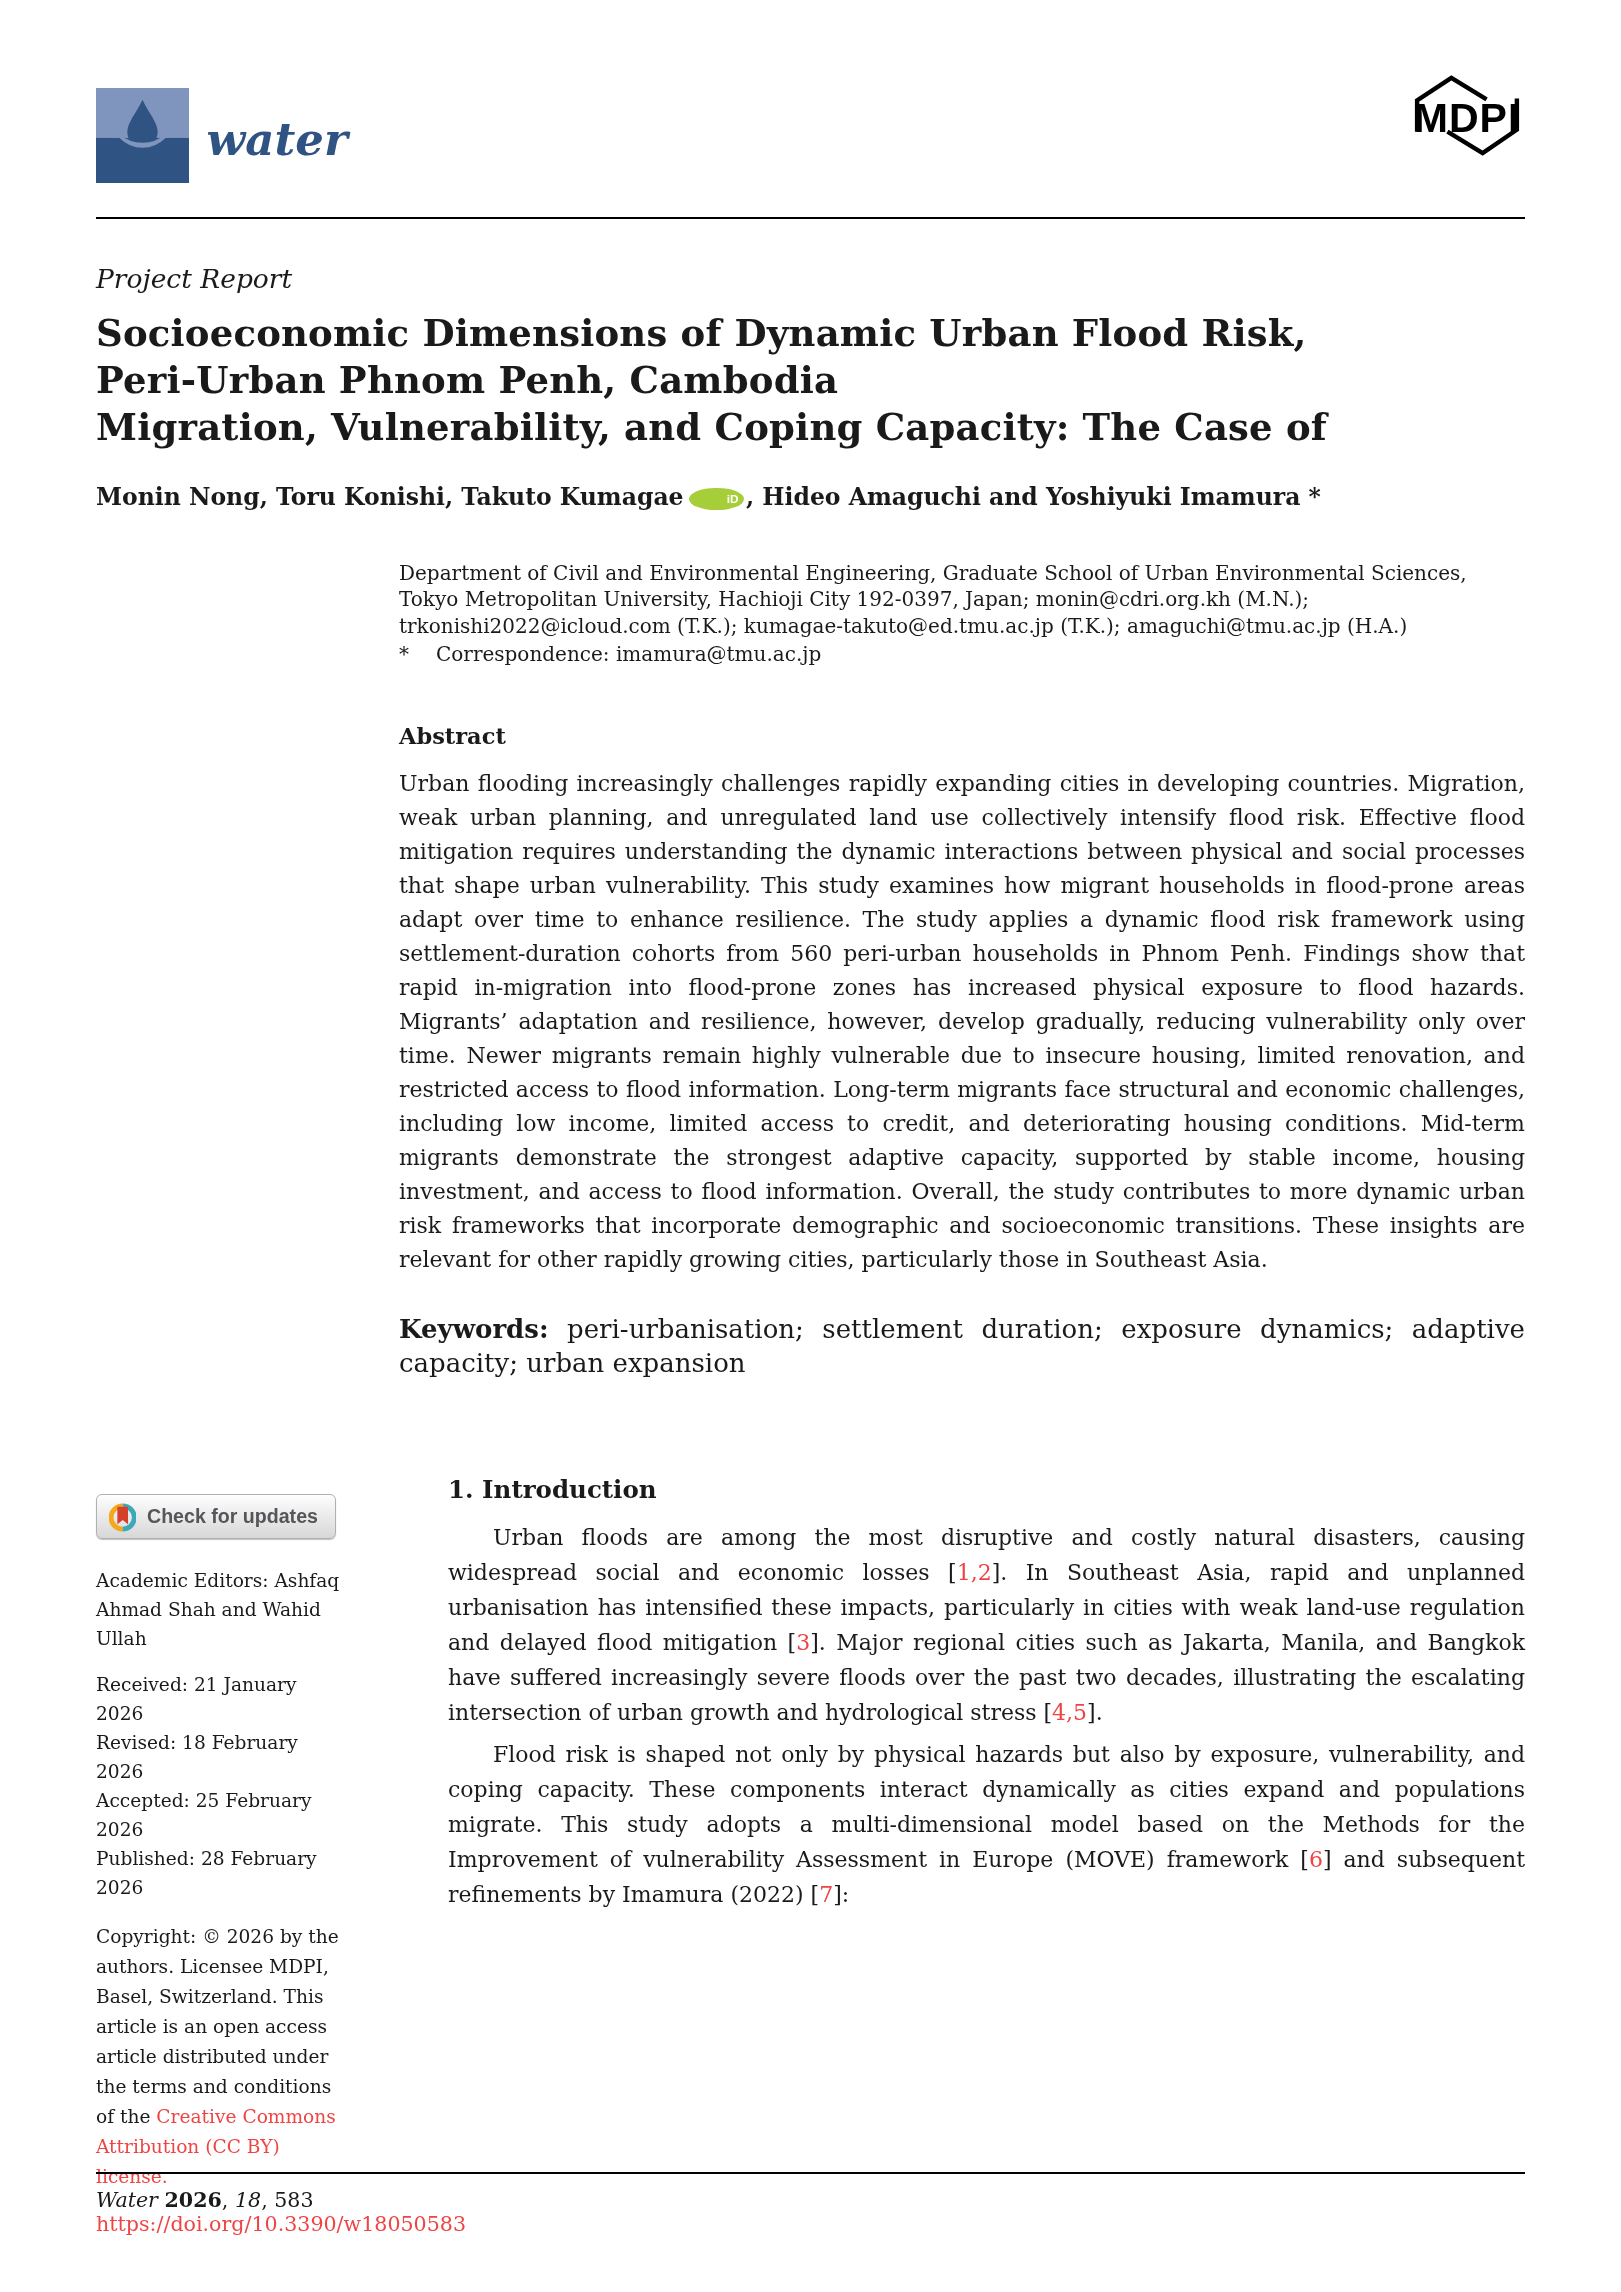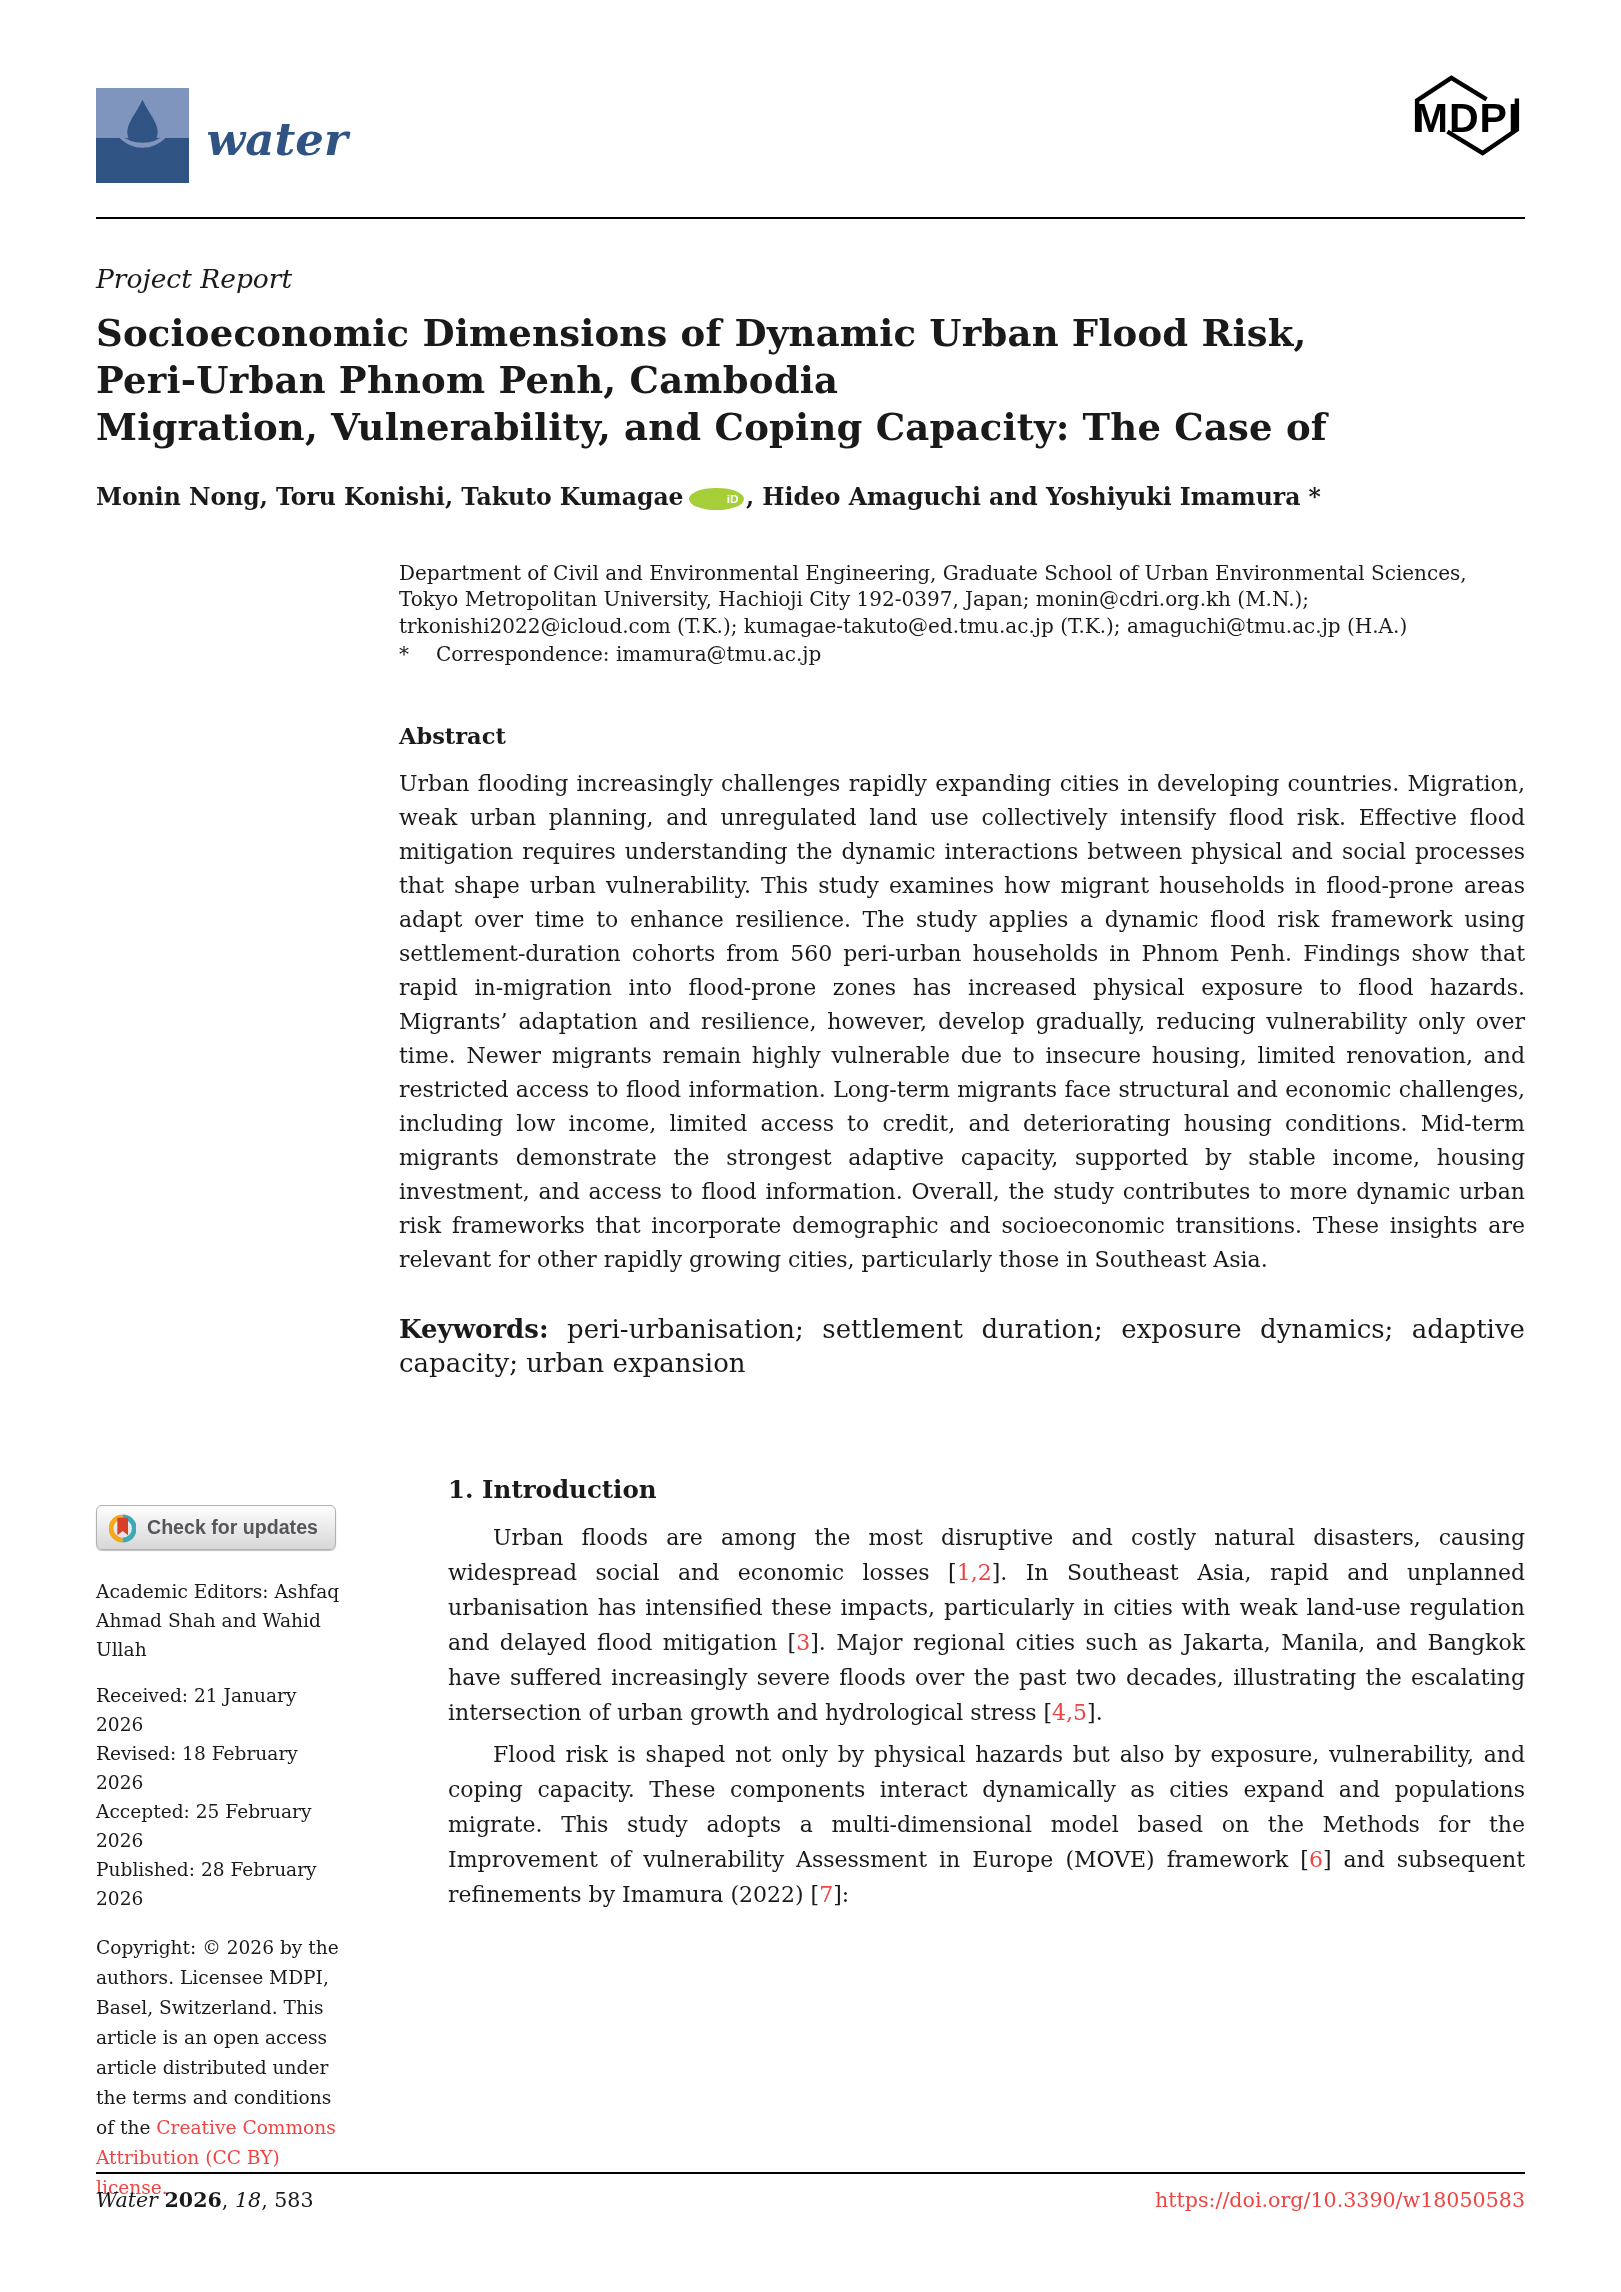--- a/index.html
+++ b/index.html
@@ -49,21 +49,21 @@
   .keywords{margin:35px 0 0 0;font-size:26px;line-height:34px;text-align:justify;}
   .bold{font-weight:bold;}
 
   
   .columns{display:flex;margin-top:94px;}
   .sidebar{width:250px;flex:0 0 250px;font-size:18.6px;line-height:29px;}
   .main-col{margin-left:102px;flex:1 1 auto;}
 
   .check-badge{
     display:inline-flex;align-items:center;gap:10.8px;
-    margin-top:31px;
+    margin-top:20px;
     padding:5.9px 16.7px 5.9px 11.8px;
     background:linear-gradient(#fefefe,#d7d7d7);
     border:1px solid #b0b0b0;border-radius:5.9px;
     box-shadow:0 1px 1px rgba(0,0,0,0.25);
     cursor:pointer;
   }
   .check-badge-label{
     font-family:"Liberation Sans",sans-serif;font-weight:bold;
     font-size:19.6px;color:#55565a;white-space:nowrap;
   }
@@ -72,21 +72,21 @@
   .dates p{margin:0;}
   .copyright-notice{margin:19.6px 0 0 0;line-height:30px;}
   .blue{color:#ef4444;}
   .sec-heading{margin:0;font-size:24.5px;font-weight:bold;line-height:31px;}
   .body-para{margin:14.7px 0 0 0;font-size:22px;line-height:35px;text-align:justify;text-indent:45px;}
   .body-para + .body-para{margin-top:6.9px;}
 
   
   .footer{position:absolute;left:96px;right:96px;top:2172px;}
   .footer-rule{border:none;border-top:2px solid #000;margin:0;}
-  .footer-row{display:flex;justify-content:space-between;margin-top:13.7px;font-size:20.6px;}
+  .footer-row{display:flex;justify-content:space-between;margin-top:13.7px;font-size:20.6px;flex-direction:column;}
   a.plainlink{text-decoration:none;}
 </style>
 </head>
 <body>
 
 <div class="page">
   <div class="inner">
 
     <div class="masthead">
       <div class="logo-group">

